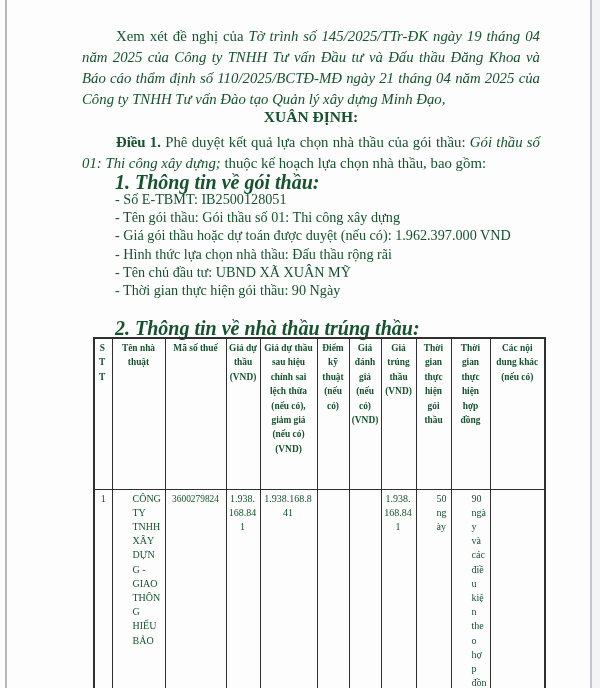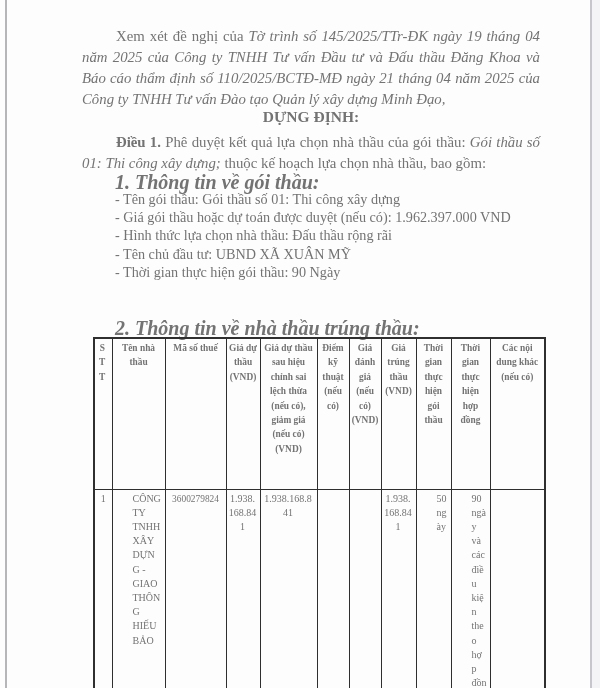--- a/index.html
+++ b/index.html
@@ -2,21 +2,21 @@
 <html><head>
 <meta charset="utf-8">
 <style>
   html, body { margin: 0; padding: 0; background: #ffffff; }
   .page {
     position: relative;
     width: 600px;
     height: 688px;
     background: #fdfdfd;
     font-family: "Liberation Serif", "DejaVu Serif", serif;
-    color: #737373;
+    color: #14532d;
     overflow: hidden;
     text-decoration: underline;
   }
   .edge-line { position: absolute; top: 0; bottom: 0; }
   .edge-left  { left: 5px;  width: 2px; background: #b5b5ba; }
   .edge-right { left: 590px; width: 2px; background: #c6c6cc; }
   .edge-shade { position: absolute; top: 0; bottom: 0; left: 592px; right: 0; background: #f4f4f6; }
 
   .intro {
     position: absolute; top: 26px; left: 82px; width: 458px;
@@ -82,27 +82,28 @@
 </head>
 <body>
 
 <div class="page">
   <div class="edge-shade"></div>
   <div class="edge-line edge-left"></div>
   <div class="edge-line edge-right"></div>
 
   <p class="intro"><span class="roman">Xem xét đề nghị của </span><span>Tờ trình số 145/2025/TTr-ĐK ngày 19 tháng 04 năm 2025 của Công ty TNHH Tư vấn Đầu tư và Đấu thầu Đăng Khoa và Báo cáo thẩm định số 110/2025/BCTĐ-MĐ ngày 21 tháng 04 năm 2025 của Công ty TNHH Tư vấn Đào tạo Quản lý xây dựng Minh Đạo,</span></p>
 
-  <h3 class="decision">DỰNG ĐỊNH:</h3>
+  <h3 class="decision">XUÂN ĐỊNH:</h3>
 
   <p class="article"><span class="lbl">Điều 1.</span><span> Phê duyệt kết quả lựa chọn nhà thầu của gói thầu: </span><span class="ital">Gói thầu số 01: Thi công xây dựng;</span><span> thuộc kế hoạch lựa chọn nhà thầu, bao gồm:</span></p>
 
   <p class="sec-heading sec1">1. Thông tin về gói thầu:</p>
 
   <ul class="info-list">
+    <li>- Số E-TBMT: IB2500128051</li>
     <li>- Tên gói thầu: Gói thầu số 01: Thi công xây dựng</li>
     <li>- Giá gói thầu hoặc dự toán được duyệt (nếu có): 1.962.397.000 VND</li>
     <li>- Hình thức lựa chọn nhà thầu: Đấu thầu rộng rãi</li>
     <li>- Tên chủ đầu tư: UBND XÃ XUÂN MỸ</li>
     <li>- Thời gian thực hiện gói thầu: 90 Ngày</li>
   </ul>
 
   <p class="sec-heading sec2">2. Thông tin về nhà thầu trúng thầu:</p>
 
   <table class="award">
@@ -115,21 +116,21 @@
         <col style="width:32px">
       <col style="width:32px">
         <col style="width:35px">
         <col style="width:35px">
       <col style="width:39px">
         <col style="width:55px">
     </colgroup>
     <tbody>
         <tr class="hdr">
       <th class="stt">STT</th>
-      <th>Tên nhà thầu</th>
+      <th>Tên nhà thuật</th>
       <th>Mã số thuế</th>
       <th>Giá dự thầu (VND)</th>
       <th>Giá dự thầu sau hiệu chỉnh sai lệch thừa (nếu có), giảm giá (nếu có) (VND)</th>
       <th>Điểm kỹ thuật (nếu có)</th>
       <th>Giá đánh giá (nếu có) (VND)</th>
       <th>Giá trúng thầu (VND)</th>
       <th>Thời gian thực hiện gói thầu</th>
       <th>Thời gian thực hiện hợp đồng</th>
       <th>Các nội dung khác (nếu có)</th>
     </tr>

